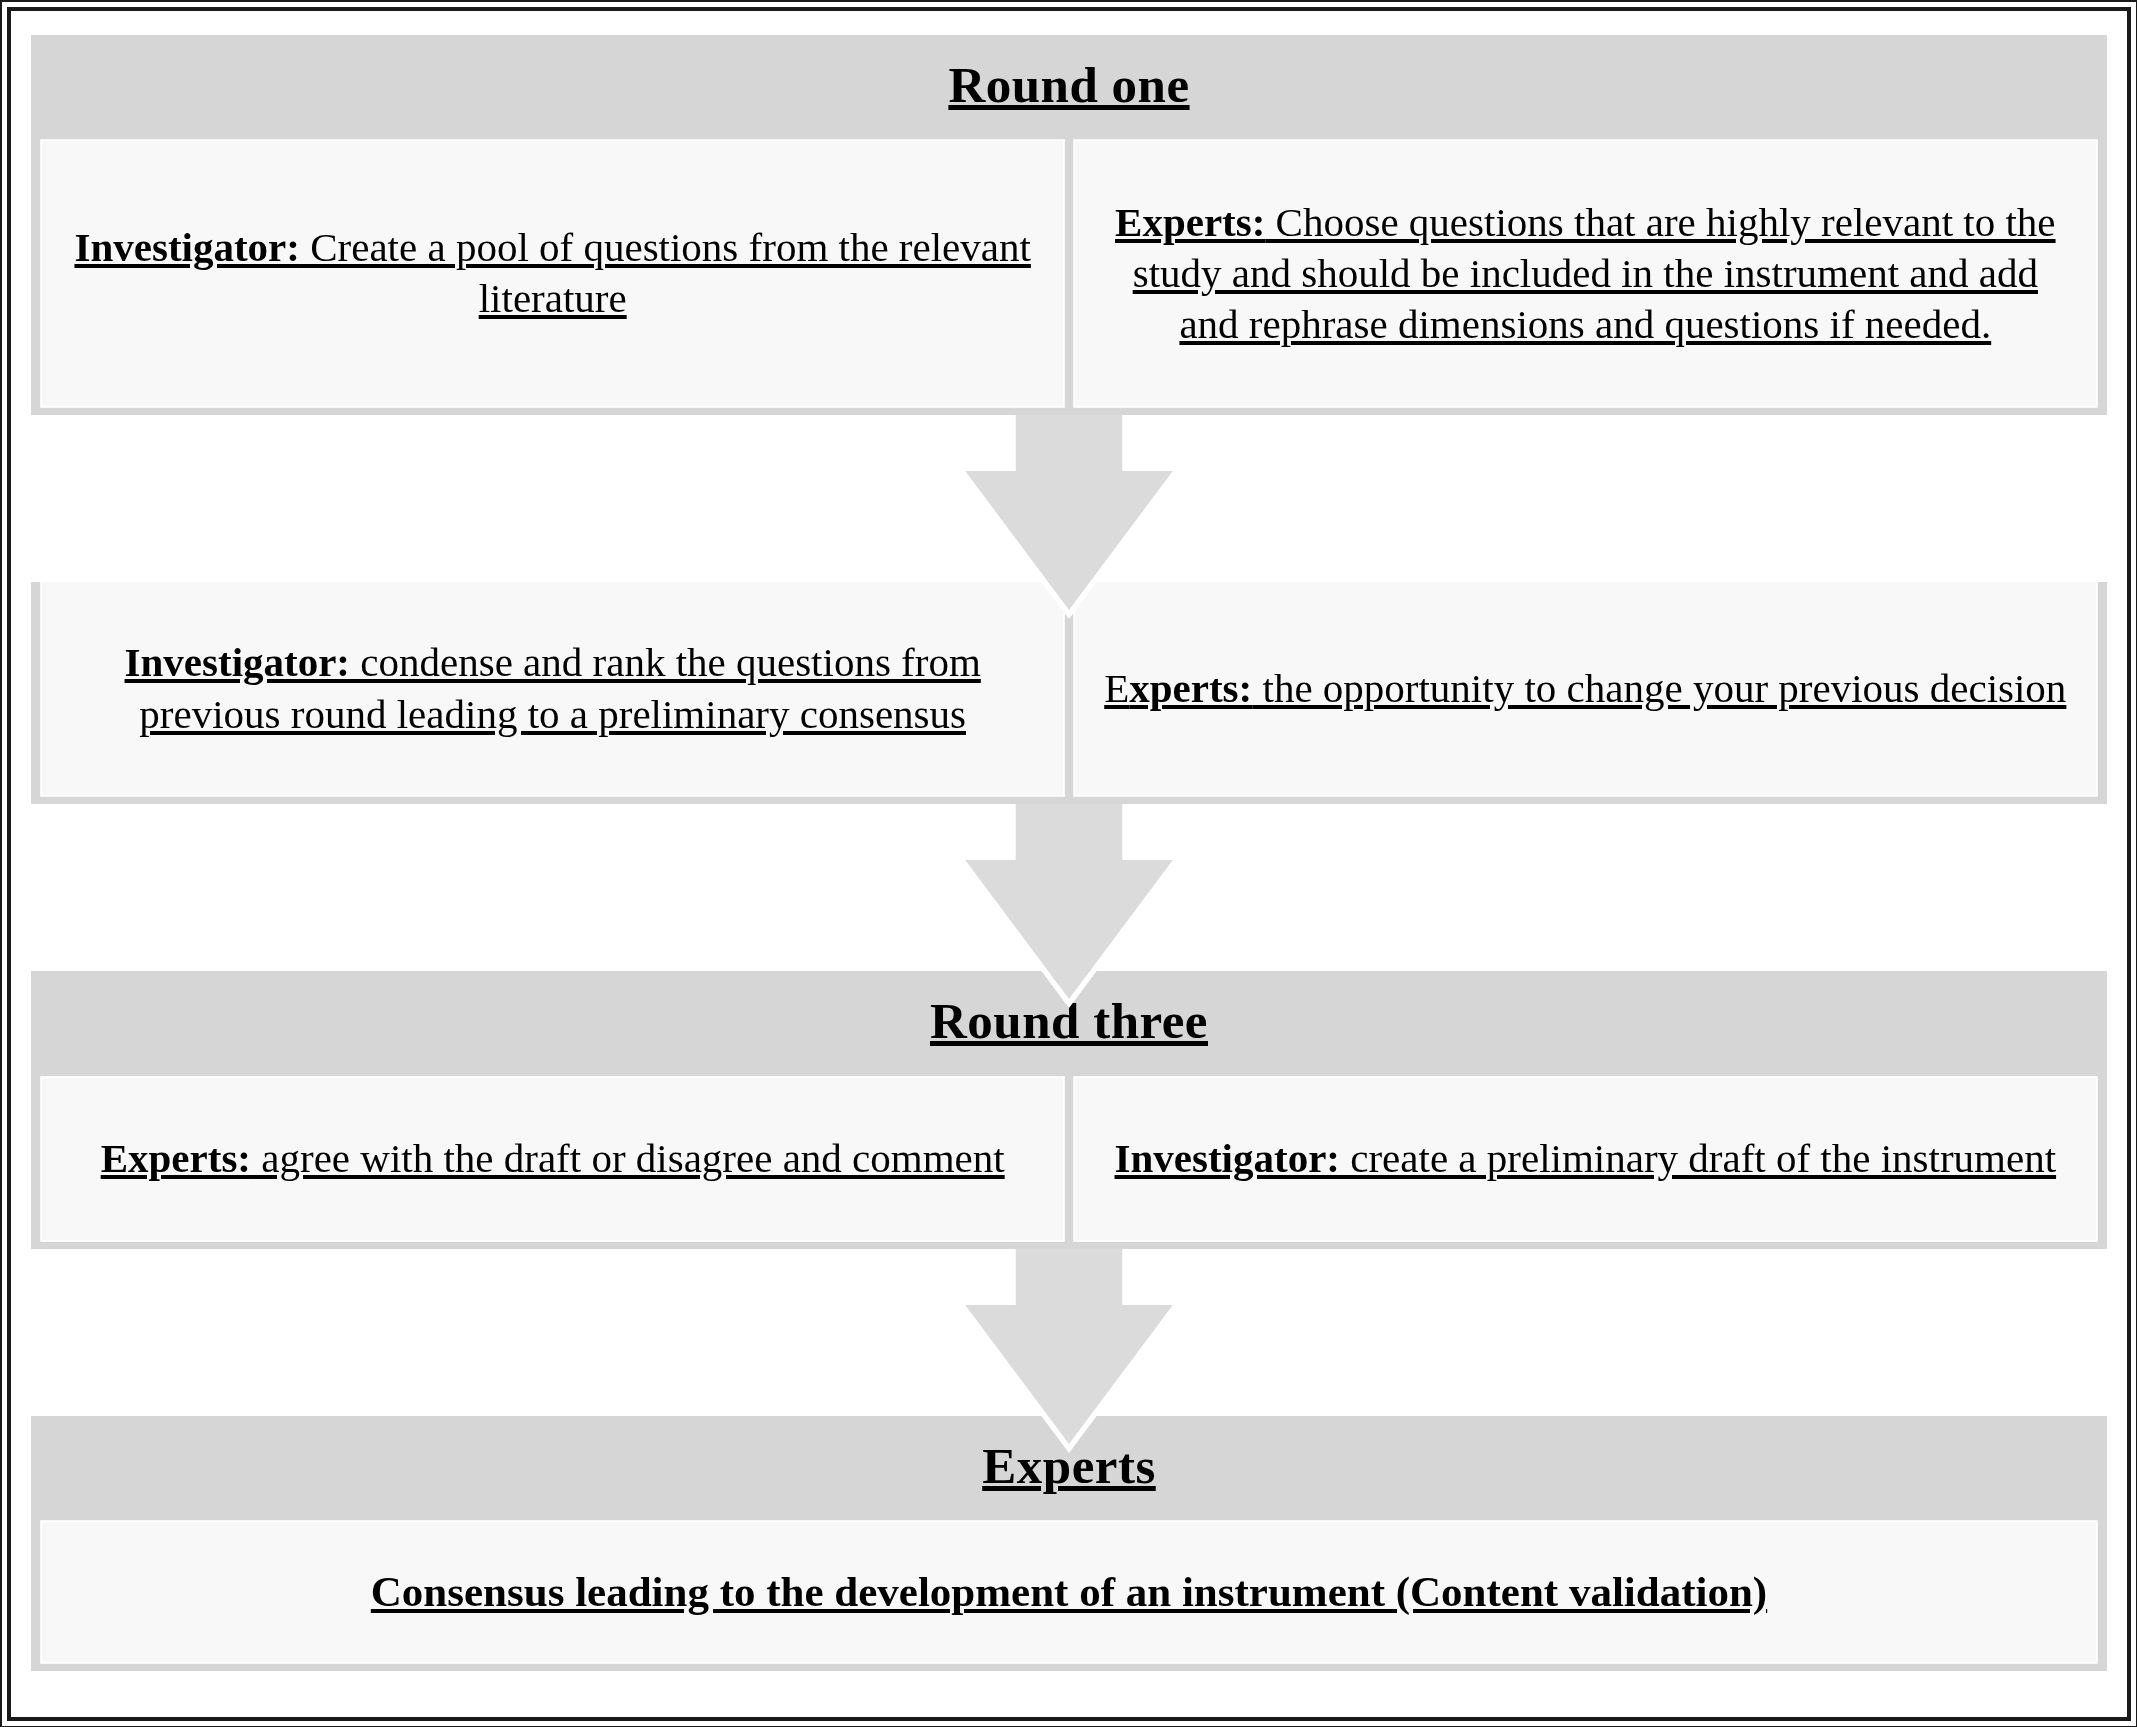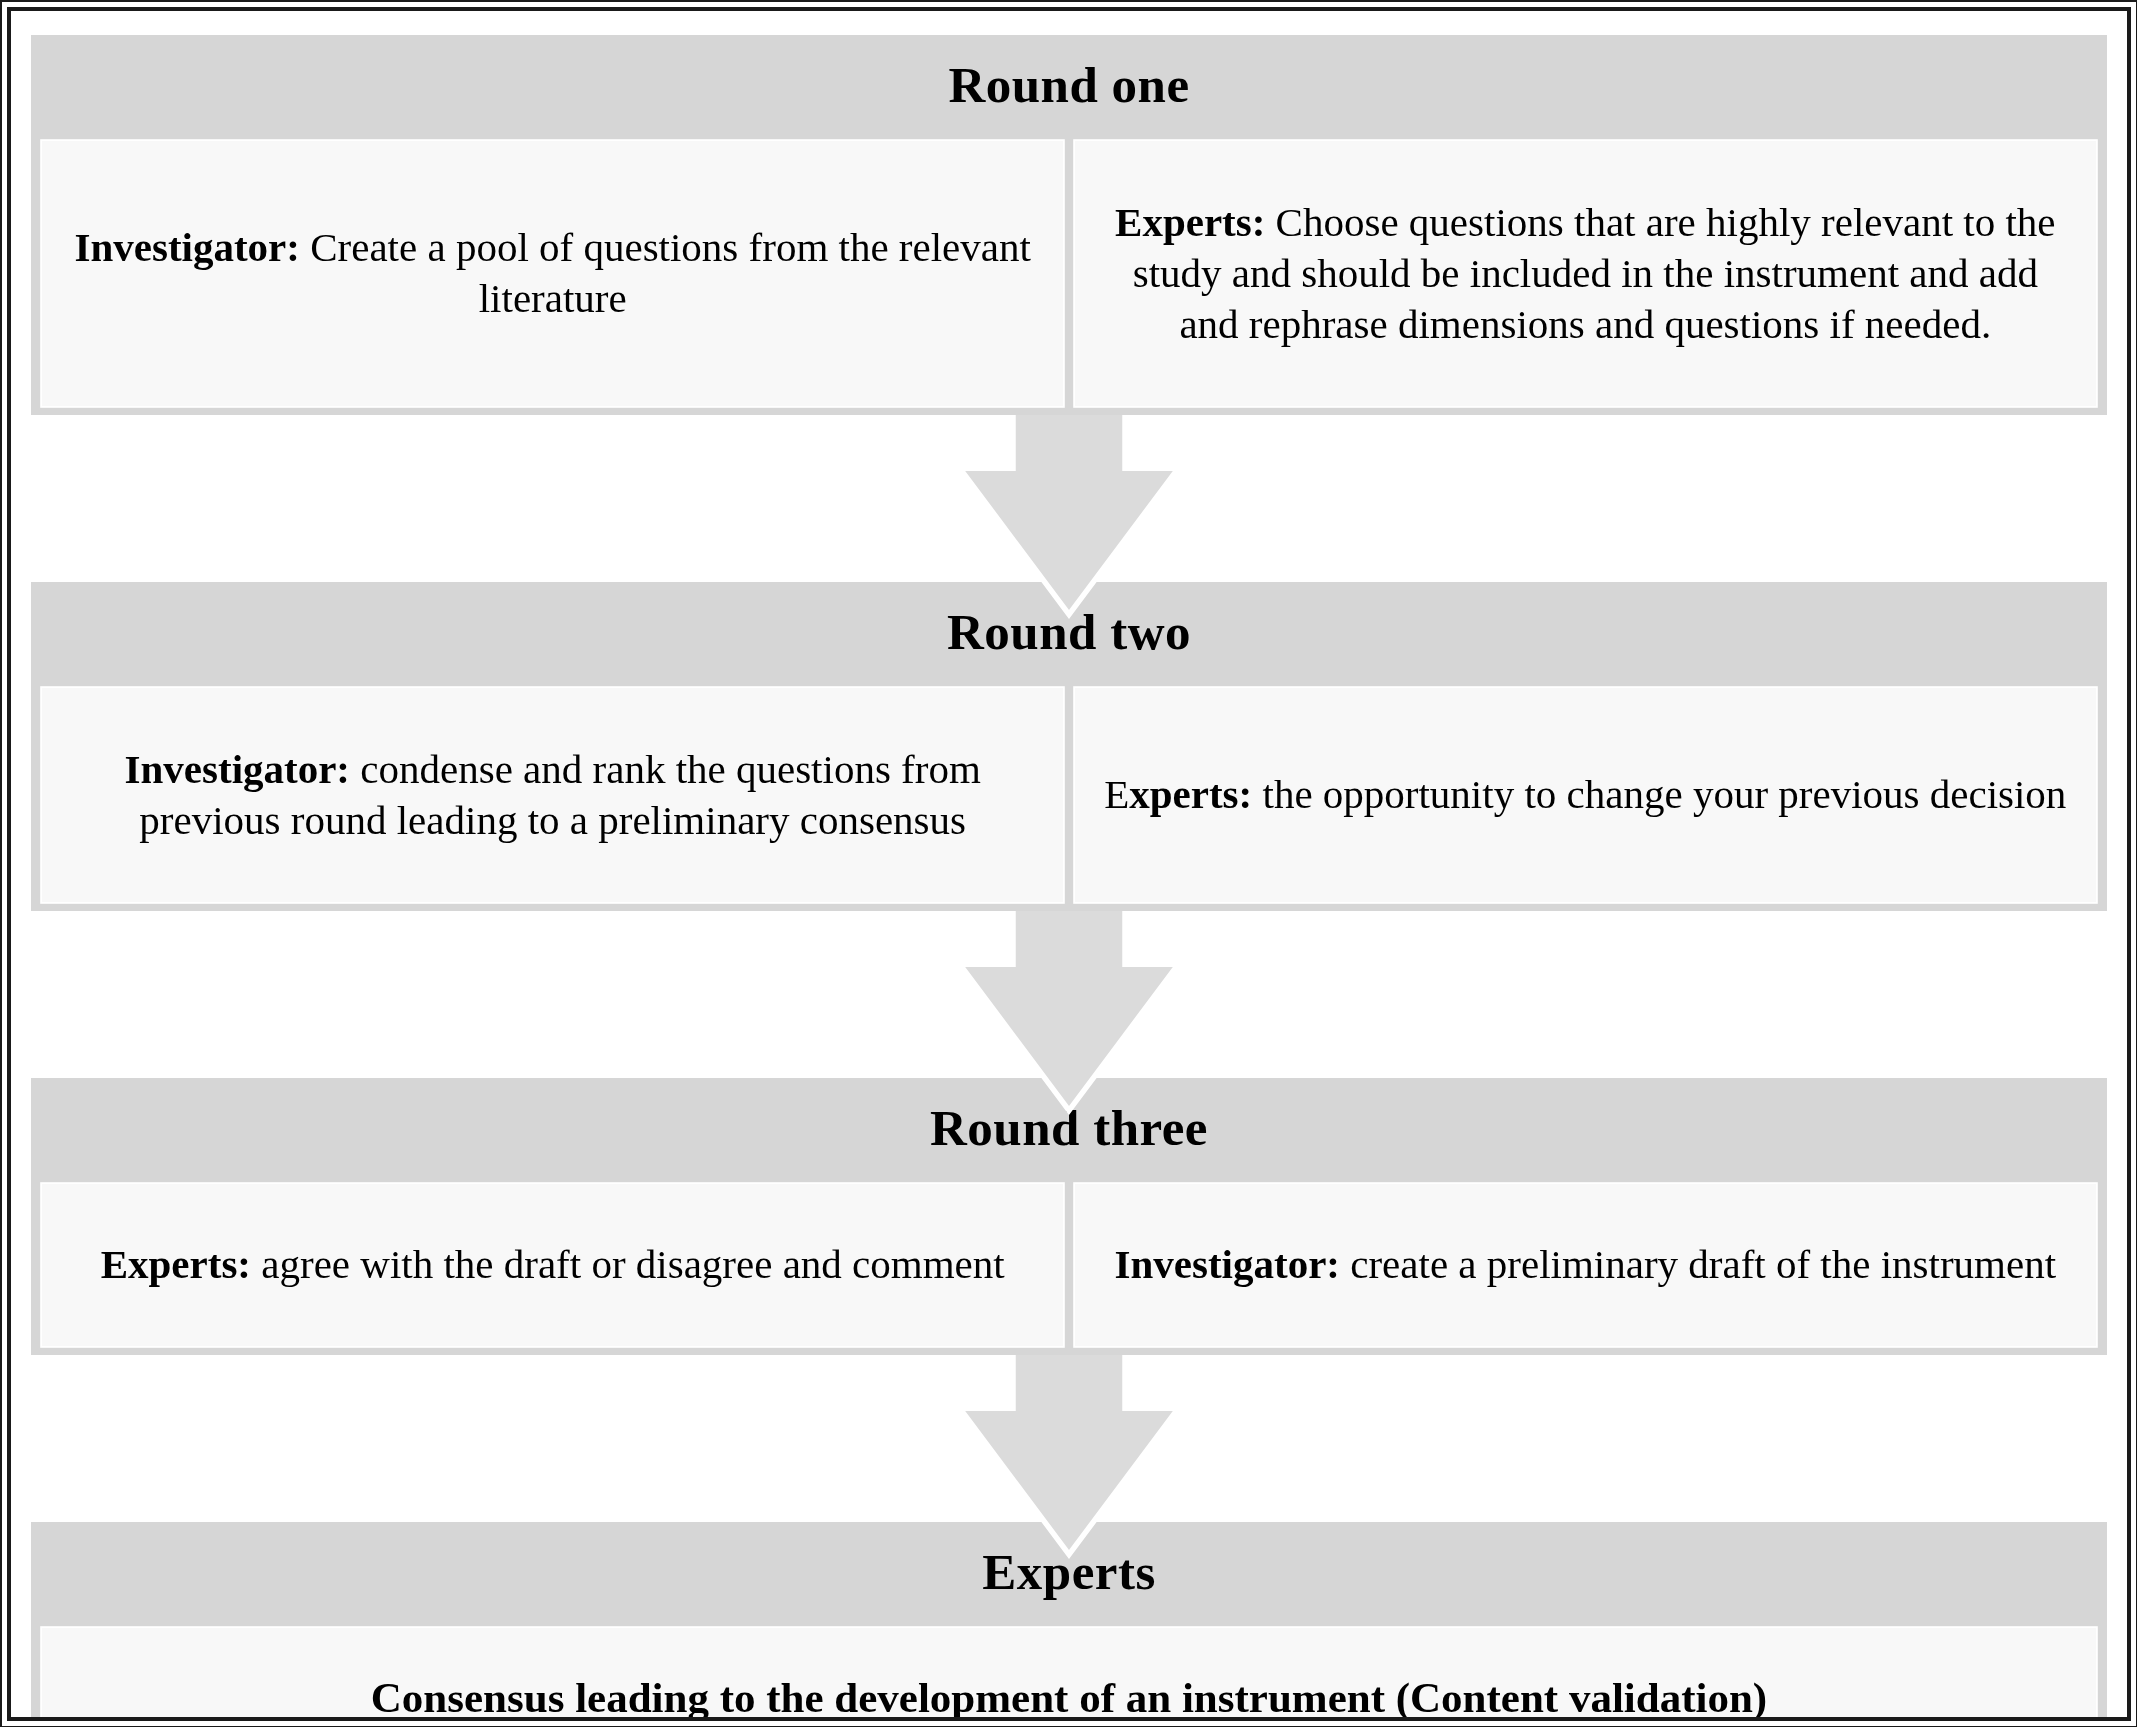--- a/index.html
+++ b/index.html
@@ -6,21 +6,21 @@
     --band:#d6d6d6; --panel:#f8f8f8; --arrow:#dbdbdb; --border:#1a1a1a; --text:#000000;
   }
   html,body{margin:0;padding:0;background:#ffffff;}
   .stage{width:2138px;height:1728px;position:relative;background:#fff;
          font-family:"Liberation Serif","DejaVu Serif",serif;color:var(--text);}
   .outer-frame{position:absolute;inset:0;box-sizing:border-box;width:2138px;height:1728px;
                border:2.7px solid var(--border);padding:5.4px;}
   .inner-frame{box-sizing:border-box;width:100%;height:100%;border:4.5px solid var(--border);
                background:#fff;padding:23.5px 20px 0 20px;overflow:hidden;}
   .flow{width:100%;}
-  .round{background:var(--band);}
+  .round{background:var(--band);text-decoration:underline;}
   .band-title{text-align:center;font-weight:bold;font-size:51px;line-height:1.2;
               padding:20px 0 25px 0;letter-spacing:0.5px;}
   .panels{display:flex;gap:12px;padding:0 11px 9px 11px;}
   .panel{flex:1 1 0;background:var(--panel);box-shadow:0 0 0 1.8px #ffffff;
          display:flex;align-items:center;justify-content:center;text-align:center;
          padding:14.5px 27px;font-size:41px;line-height:1.25;}
   .r1 .panel{min-height:232px;}
   .r2 .panel{min-height:177px;}
   .r3 .panel{min-height:127px;}
   .panel-text b{font-weight:bold;}
@@ -54,21 +54,20 @@
           </div>
         </section>
 
         <div class="arrow-zone">
           <svg class="arrow-svg" viewBox="-10 -4 252 226" xmlns="http://www.w3.org/2000/svg" aria-hidden="true">
             <polygon points="57,-10 175,-10 175,58 231,58 116,212 1,58 57,58"></polygon>
           </svg>
         </div>
 
         <section class="round r2">
-          <div class="band-title">Round two</div>
           <div class="panels">
             <div class="panel">
               <p class="panel-text"><span></span><b>Investigator:</b><span> condense and rank the questions from previous round leading to a preliminary consensus</span></p>
             </div>
             <div class="panel">
               <p class="panel-text"><span>E</span><b>xperts:</b><span> the opportunity to change your previous decision</span></p>
             </div>
           </div>
         </section>
 

